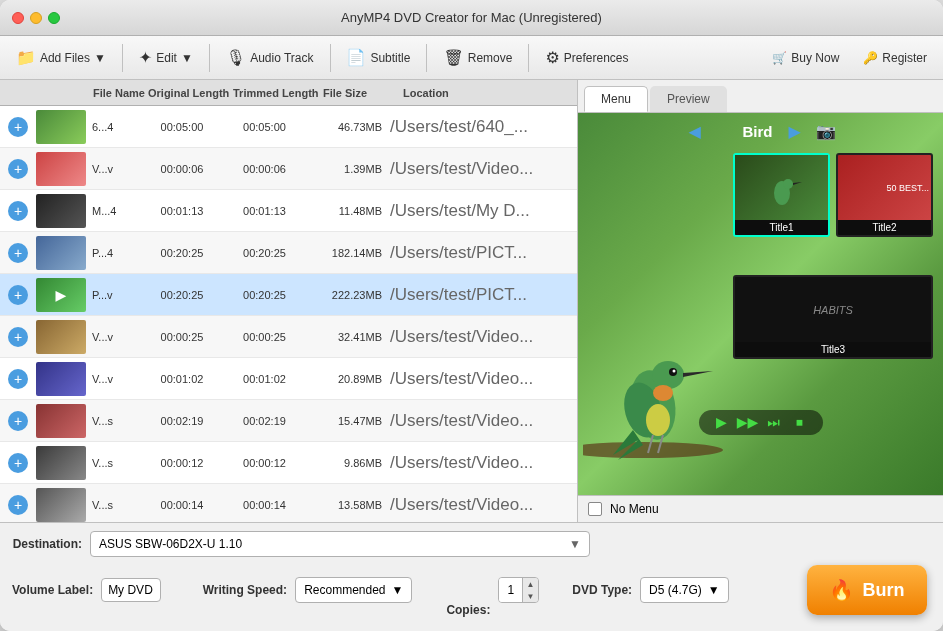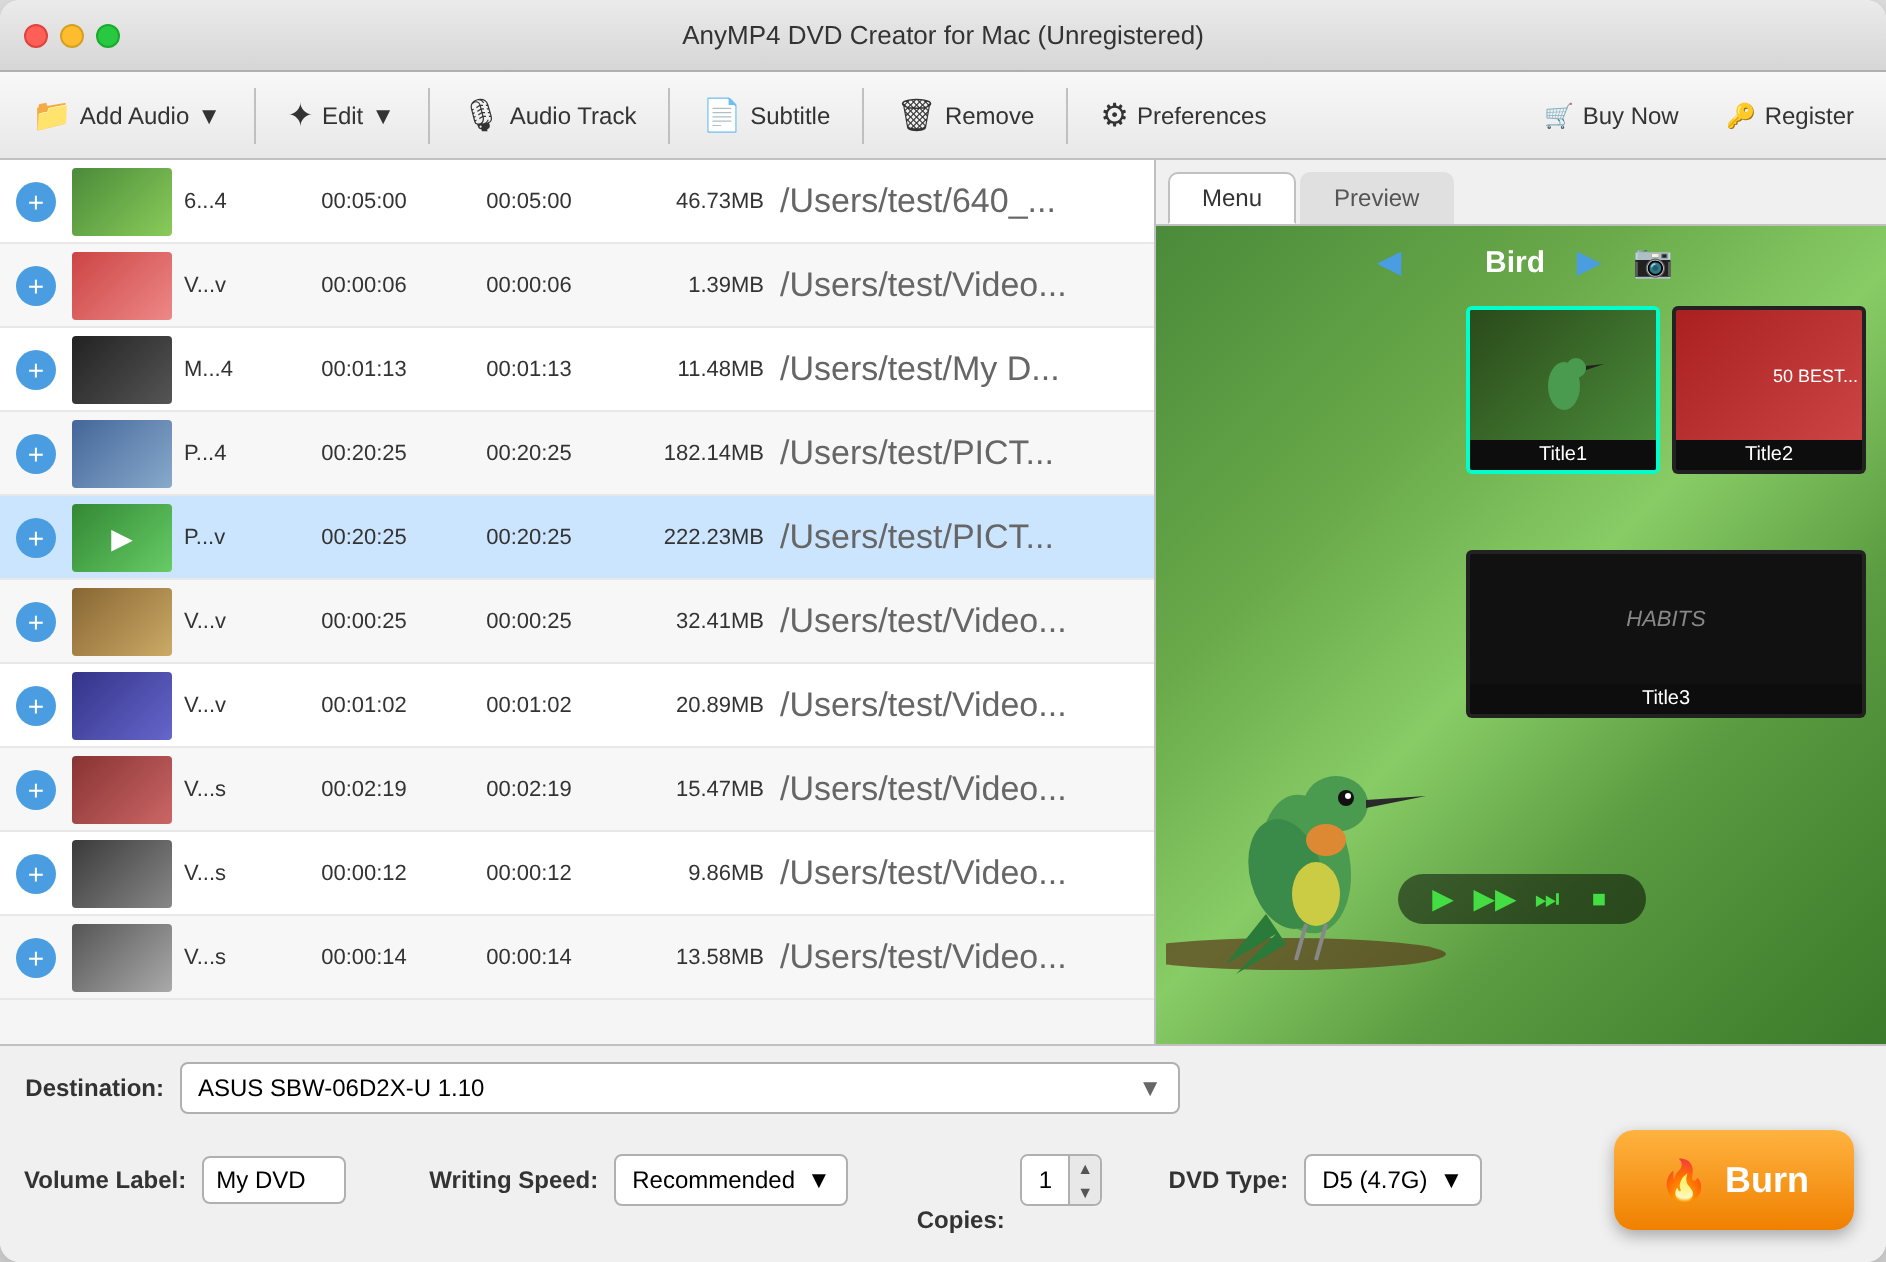--- a/index.html
+++ b/index.html
@@ -324,21 +324,21 @@
       justify-content: space-between;
       cursor: pointer;
     }
     .dest-dropdown .arrow { color: #666; }
     .vol-input {
       border: 1px solid #b0b0b0;
       border-radius: 4px;
       height: 24px;
       padding: 0 6px;
       font-size: 12px;
-      width: 72px;
+      width: 60px;
     }
     .speed-dropdown, .dvd-type-dropdown {
       height: 26px;
       border: 1px solid #b0b0b0;
       border-radius: 4px;
       background: white;
       padding: 0 8px;
       font-size: 12px;
       display: flex;
       align-items: center;
@@ -455,21 +455,21 @@
       <div class="tl tl-red"></div>
       <div class="tl tl-yellow"></div>
       <div class="tl tl-green"></div>
     </div>
     <span class="titlebar-title">AnyMP4 DVD Creator for Mac (Unregistered)</span>
   </div>
 
   <div class="toolbar">
     <button class="toolbar-btn">
       <span class="icon">📁</span>
-      <span>Add Audio</span>
+      <span>Add Files</span>
       <span>▼</span>
     </button>
     <div class="toolbar-sep"></div>
     <button class="toolbar-btn">
       <span class="icon">✦</span>
       <span>Edit</span>
       <span>▼</span>
     </button>
     <div class="toolbar-sep"></div>
     <button class="toolbar-btn">
@@ -499,20 +499,29 @@
       <button class="toolbar-right-btn">
         <span>🔑</span>
         <span>Register</span>
       </button>
     </div>
   </div>
 
   <div class="main-content">
 
     <div class="file-list-panel">
+      <div class="table-header">
+        <div class="th th-add"></div>
+        <div class="th th-thumb"></div>
+        <div class="th th-name">File Name</div>
+        <div class="th th-orig">Original Length</div>
+        <div class="th th-trim">Trimmed Length</div>
+        <div class="th th-size">File Size</div>
+        <div class="th th-loc">Location</div>
+      </div>
       <div class="file-rows">
 
         <div class="file-row">
           <div class="add-btn">+</div>
           <div class="file-thumb row-thumb-1"></div>
           <div class="file-name">6...4</div>
           <div class="file-orig">00:05:00</div>
           <div class="file-trim">00:05:00</div>
           <div class="file-size">46.73MB</div>
           <div class="file-loc">/Users/test/640_...</div>
@@ -684,20 +693,24 @@
         </div>
 
         <div class="playback-controls">
           <div class="ctrl-btn">▶</div>
           <div class="ctrl-btn">▶▶</div>
           <div class="ctrl-btn">⏭</div>
           <div class="ctrl-btn">⏹</div>
         </div>
       </div>
 
+      <div class="no-menu-bar">
+        <div class="no-menu-checkbox"></div>
+        <span>No Menu</span>
+      </div>
     </div>
   </div>
 
   <div class="bottom-panel bottom-wrapper">
     <div class="bottom-row">
       <span class="bottom-label">Destination:</span>
       <div class="dest-dropdown">
         <span>ASUS SBW-06D2X-U 1.10</span>
         <span class="arrow">▼</span>
       </div>

